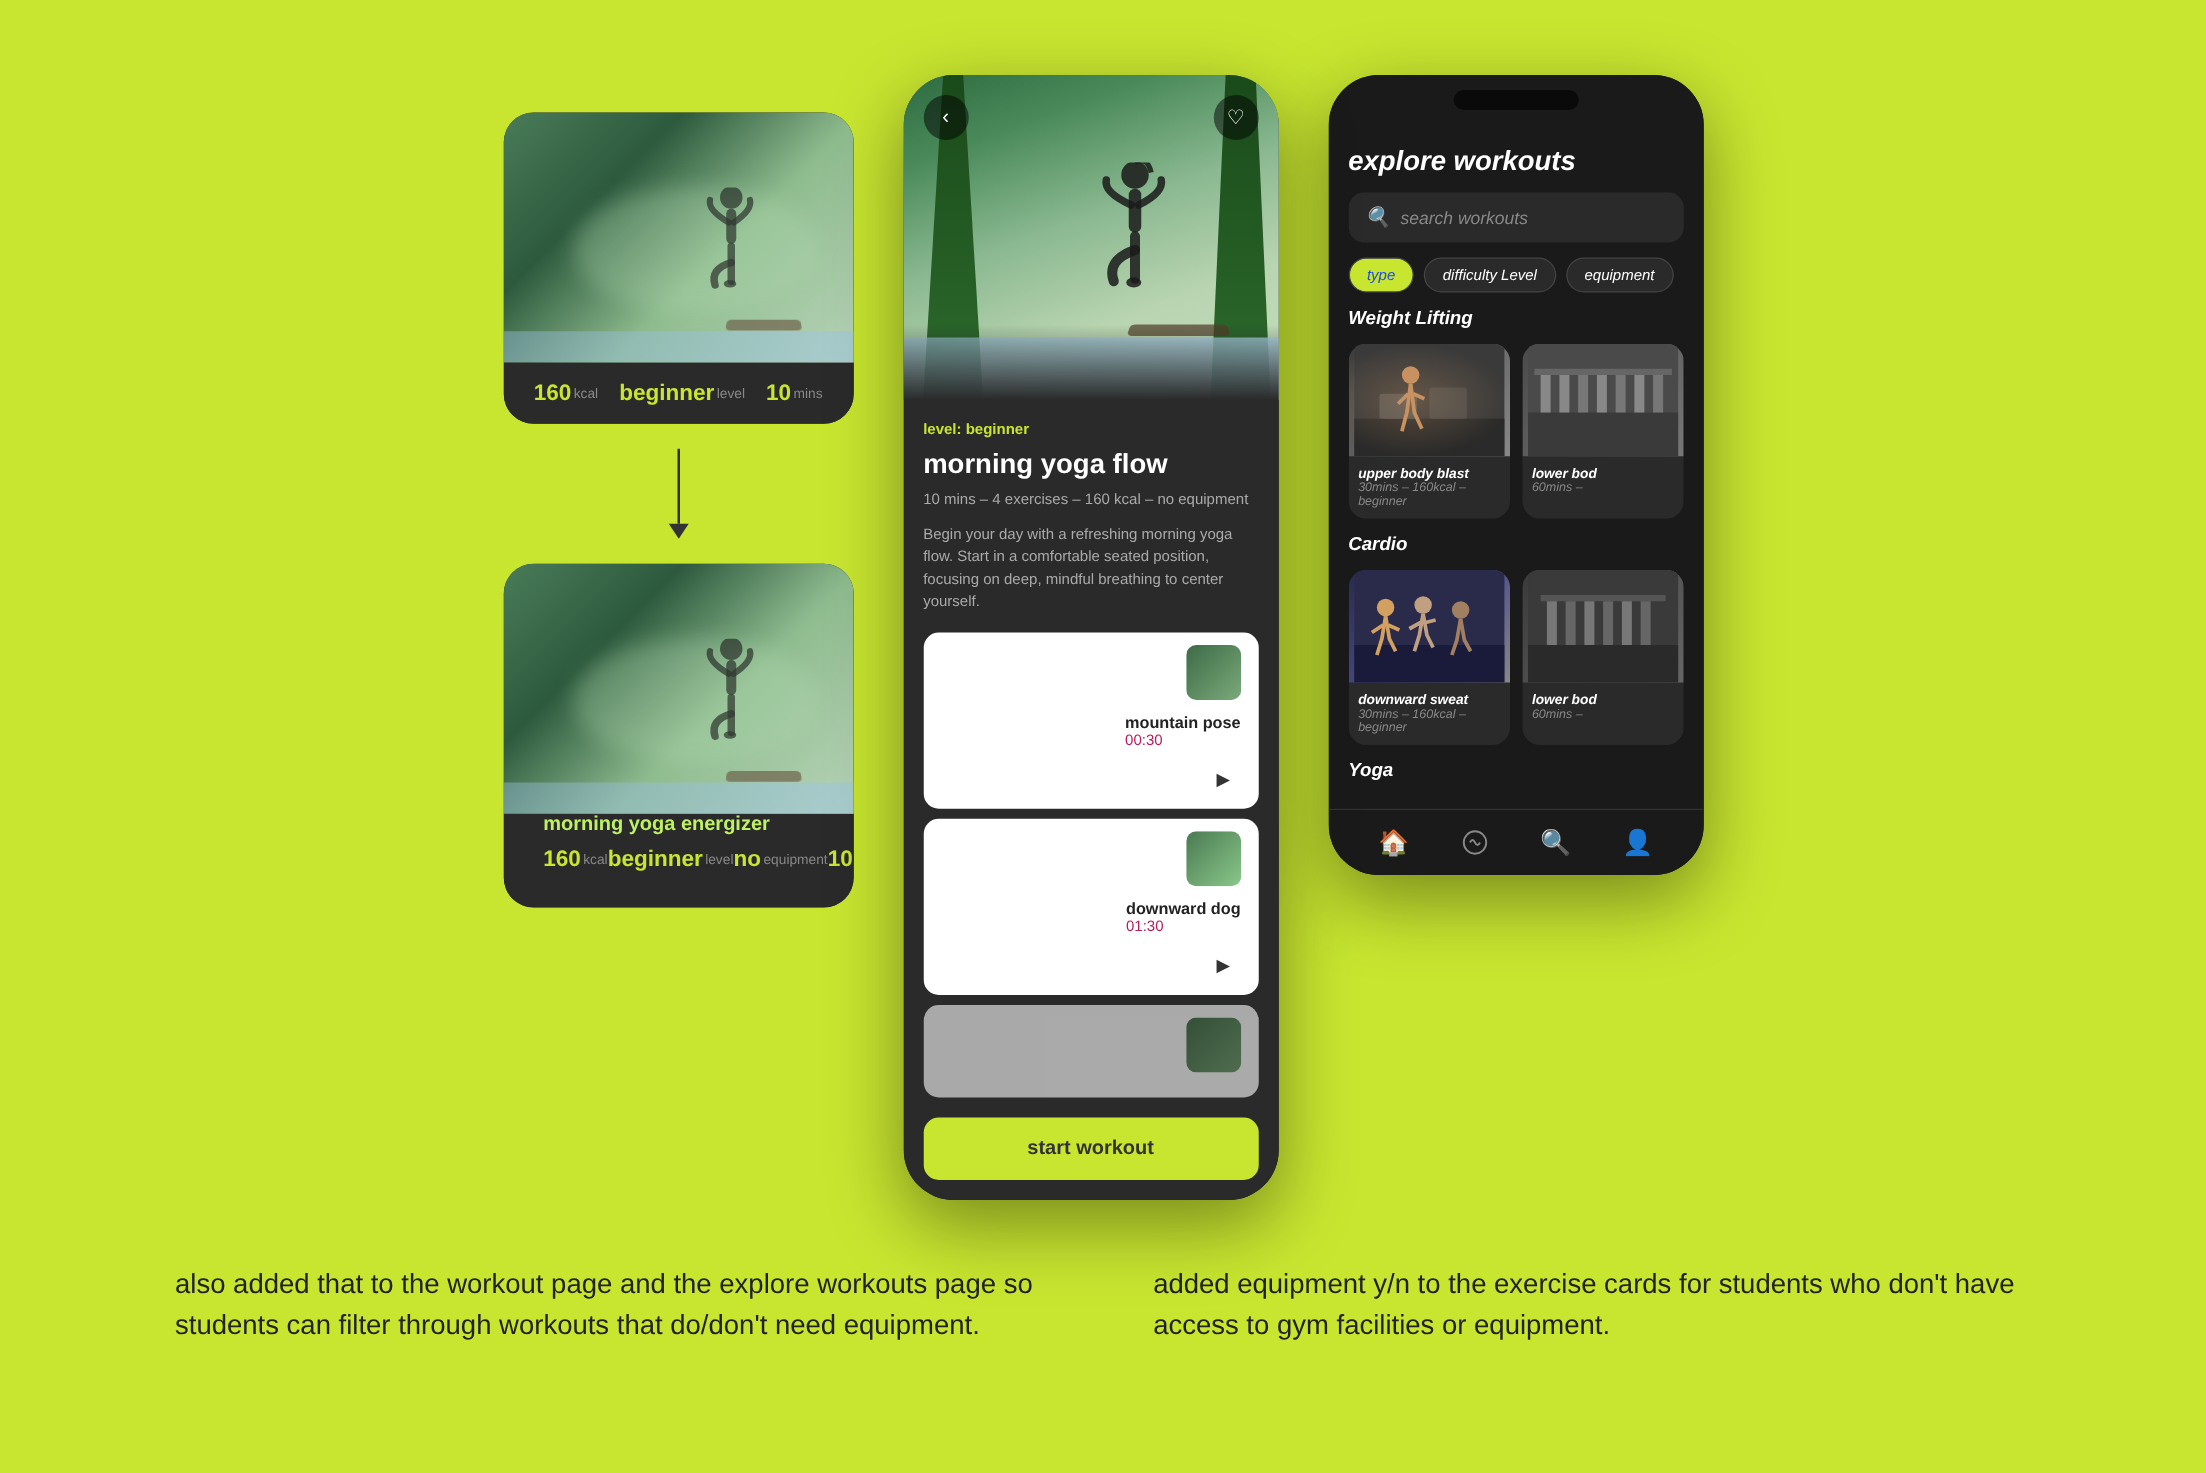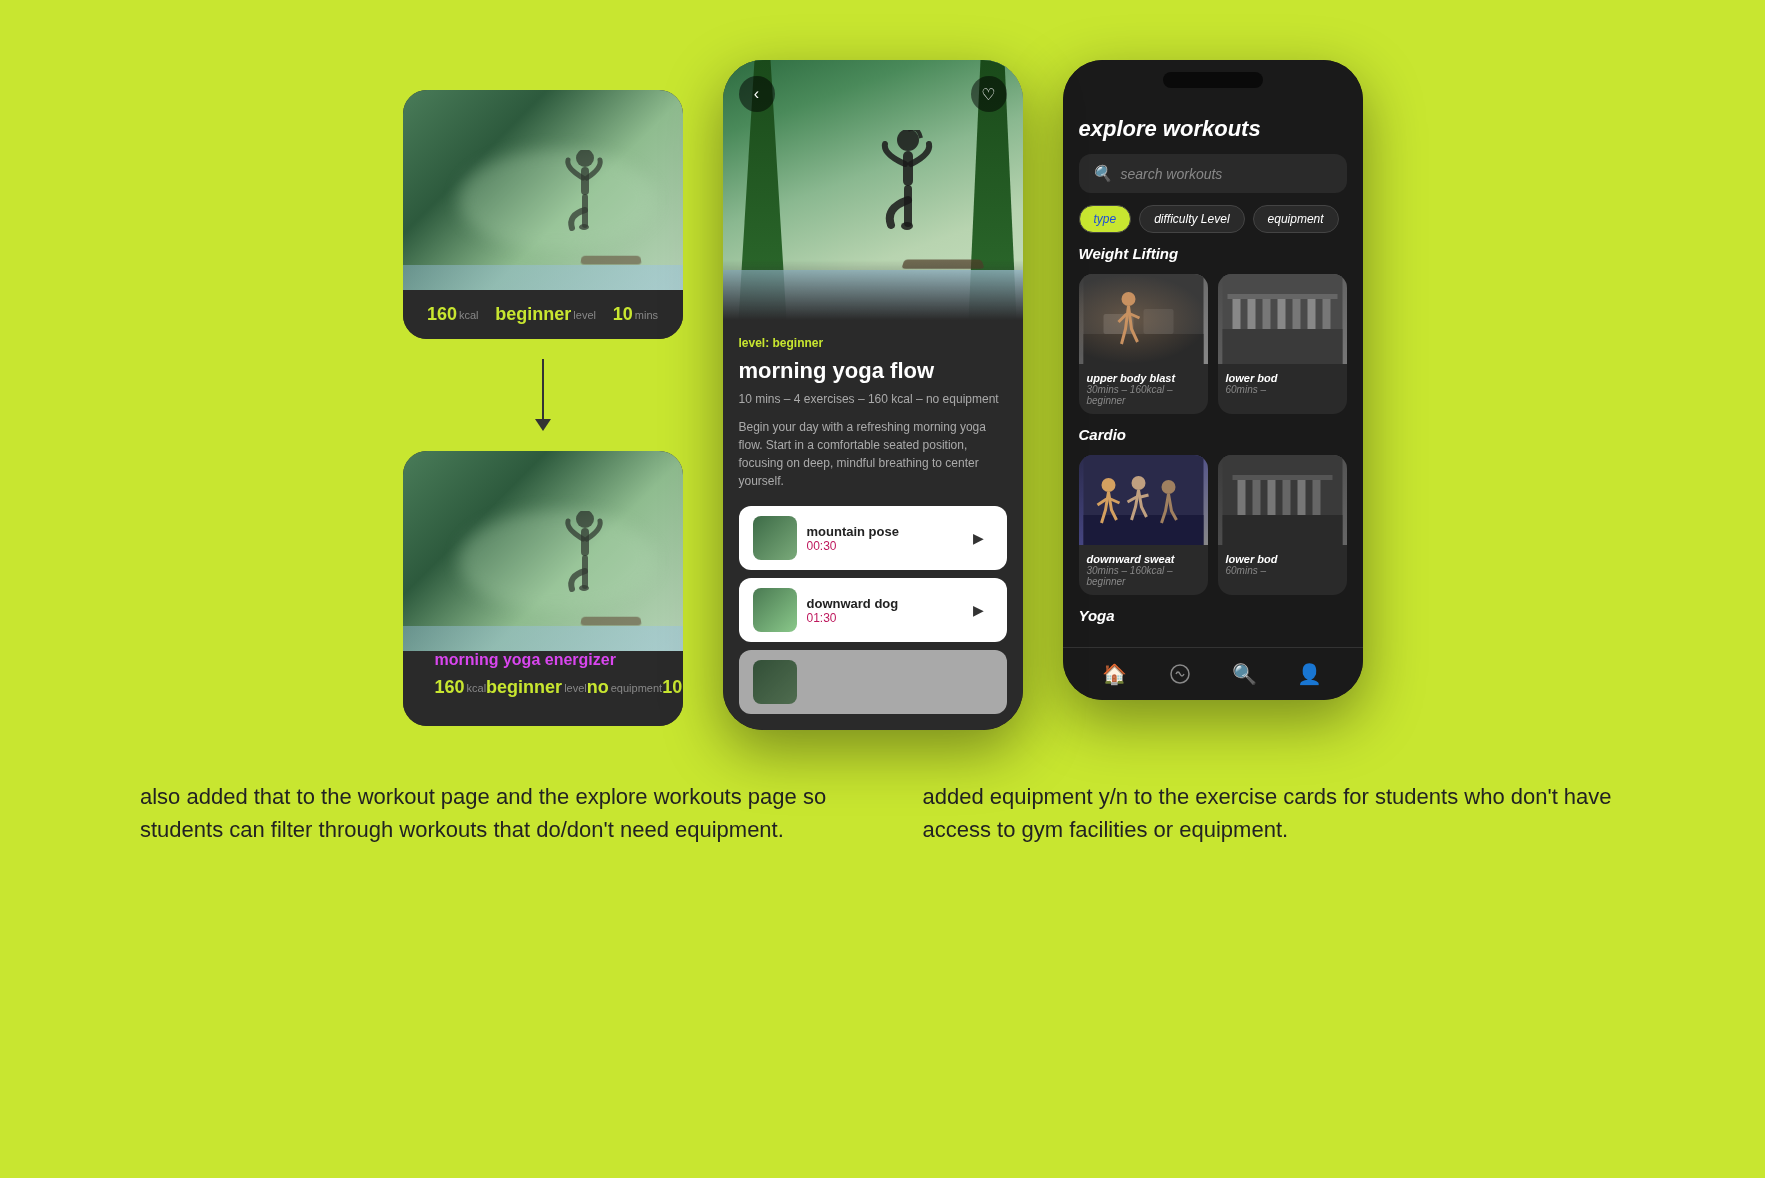--- a/index.html
+++ b/index.html
@@ -78,21 +78,21 @@
     }
 
     .stat-label {
       font-size: 11px;
       color: #888;
     }
 
     .card-title {
       font-size: 16px;
       font-weight: 700;
-      color: #d946ef;
+      color: #bef264;
       padding: 0 16px 8px 16px;
     }
 
     .card-stats-row2 {
       display: flex;
       justify-content: space-around;
       padding: 0 16px 14px 16px;
     }
 
     
@@ -218,22 +218,23 @@
       flex-direction: column;
       gap: 8px;
       margin-top: 8px;
     }
 
     .exercise-item {
       background: white;
       border-radius: 12px;
       padding: 10px 14px;
       display: flex;
-      align-items: center;
+      align-items: flex-end;
       gap: 10px;
+      flex-direction: column;
     }
 
     .exercise-thumb {
       width: 44px;
       height: 44px;
       border-radius: 8px;
       background: linear-gradient(135deg, #4a7c59, #8ab89a);
       flex-shrink: 0;
       overflow: hidden;
     }
@@ -661,20 +662,21 @@
           <div class="exercise-item" style="opacity:0.6;">
             <div class="exercise-thumb">
               <div style="width:100%;height:100%;background:linear-gradient(135deg,#3a6a42,#6a9a6a);"></div>
             </div>
             <div class="exercise-info">
               <div class="exercise-name"></div>
             </div>
           </div>
         </div>
 
+        <button class="start-workout-btn">start workout</button>
       </div>
     </div>
 
     <div class="phone-right">
       <div class="phone-notch">
         <div class="notch-bar"></div>
       </div>
 
       <div class="explore-content">
         <div class="explore-title">explore workouts</div>

